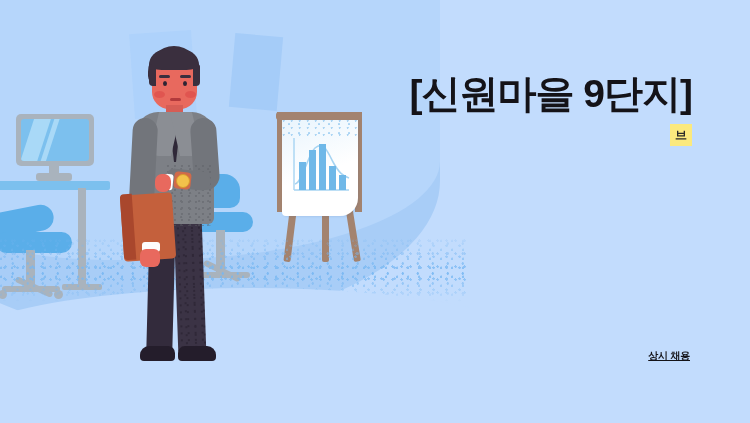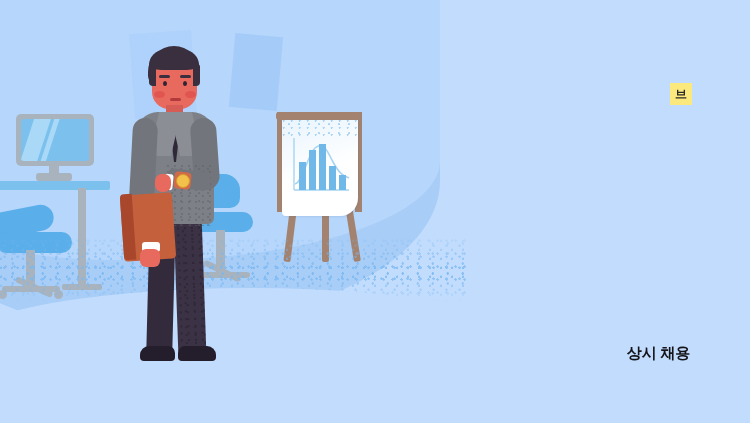--- a/index.html
+++ b/index.html
@@ -403,24 +403,25 @@
     font-size: 22px;
     font-weight: bold;
     color: #141318;
     letter-spacing: -.5px;
     white-space: nowrap;
   }
   .hiring-note {
     position: absolute;
     right: 60px;
     bottom: 60px;
-    font-size: 15px;
+    font-size: 10px;
     font-weight: bold;
     color: #141318;
     letter-spacing: -.2px;
+    text-decoration: underline;
   }
 </style>
 </head>
 <body>
 
 <div class="poster">
 
   <div class="scene">
     <div class="scene-blob"></div>
     <div class="wall"></div>
@@ -516,20 +517,21 @@
 
       <div class="m-forearm"></div>
       <div class="m-watch-band"></div>
       <div class="m-watch-face"></div>
       <div class="m-cuff"></div>
       <div class="m-hand"></div>
     </div>
   </div>
 
   <div class="text-area">
+    <div class="title-main">[신원마을 9단지]</div>
     <div class="subtitle-row">
       <div class="brand-badge">브</div>
     </div>
   </div>
 
   <div class="hiring-note">상시 채용</div>
 
 </div>
 
 </body></html>

